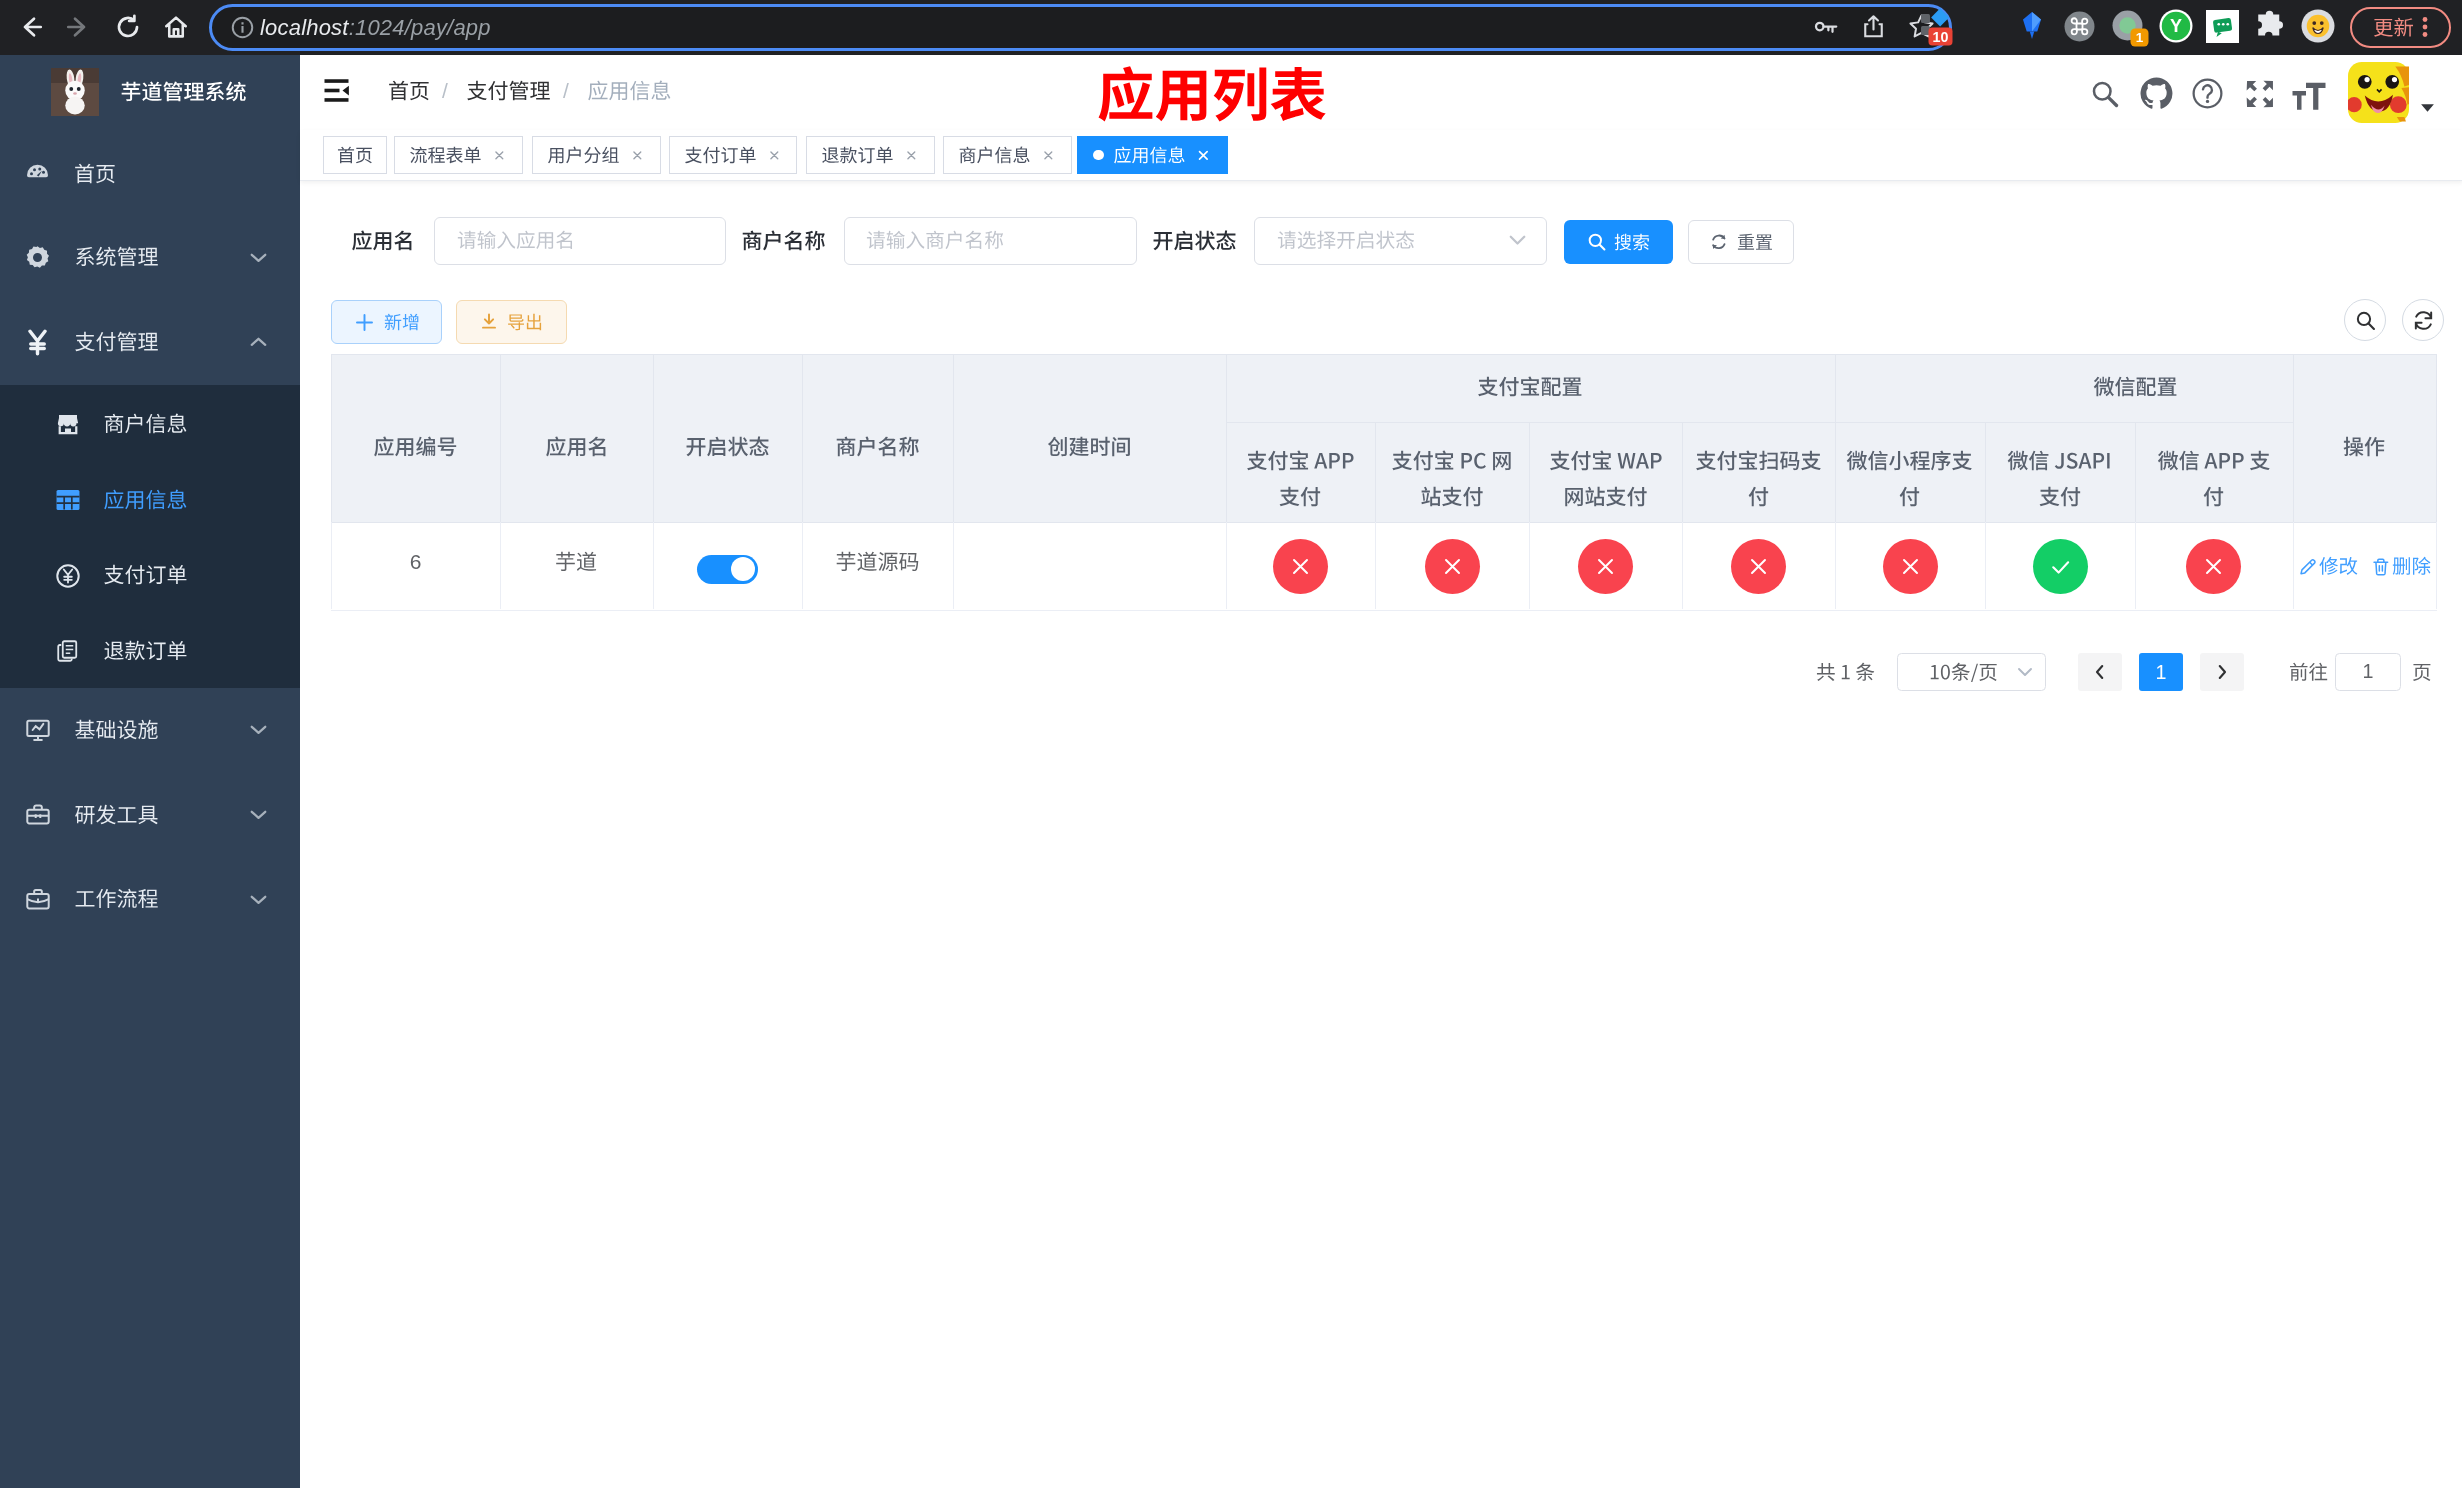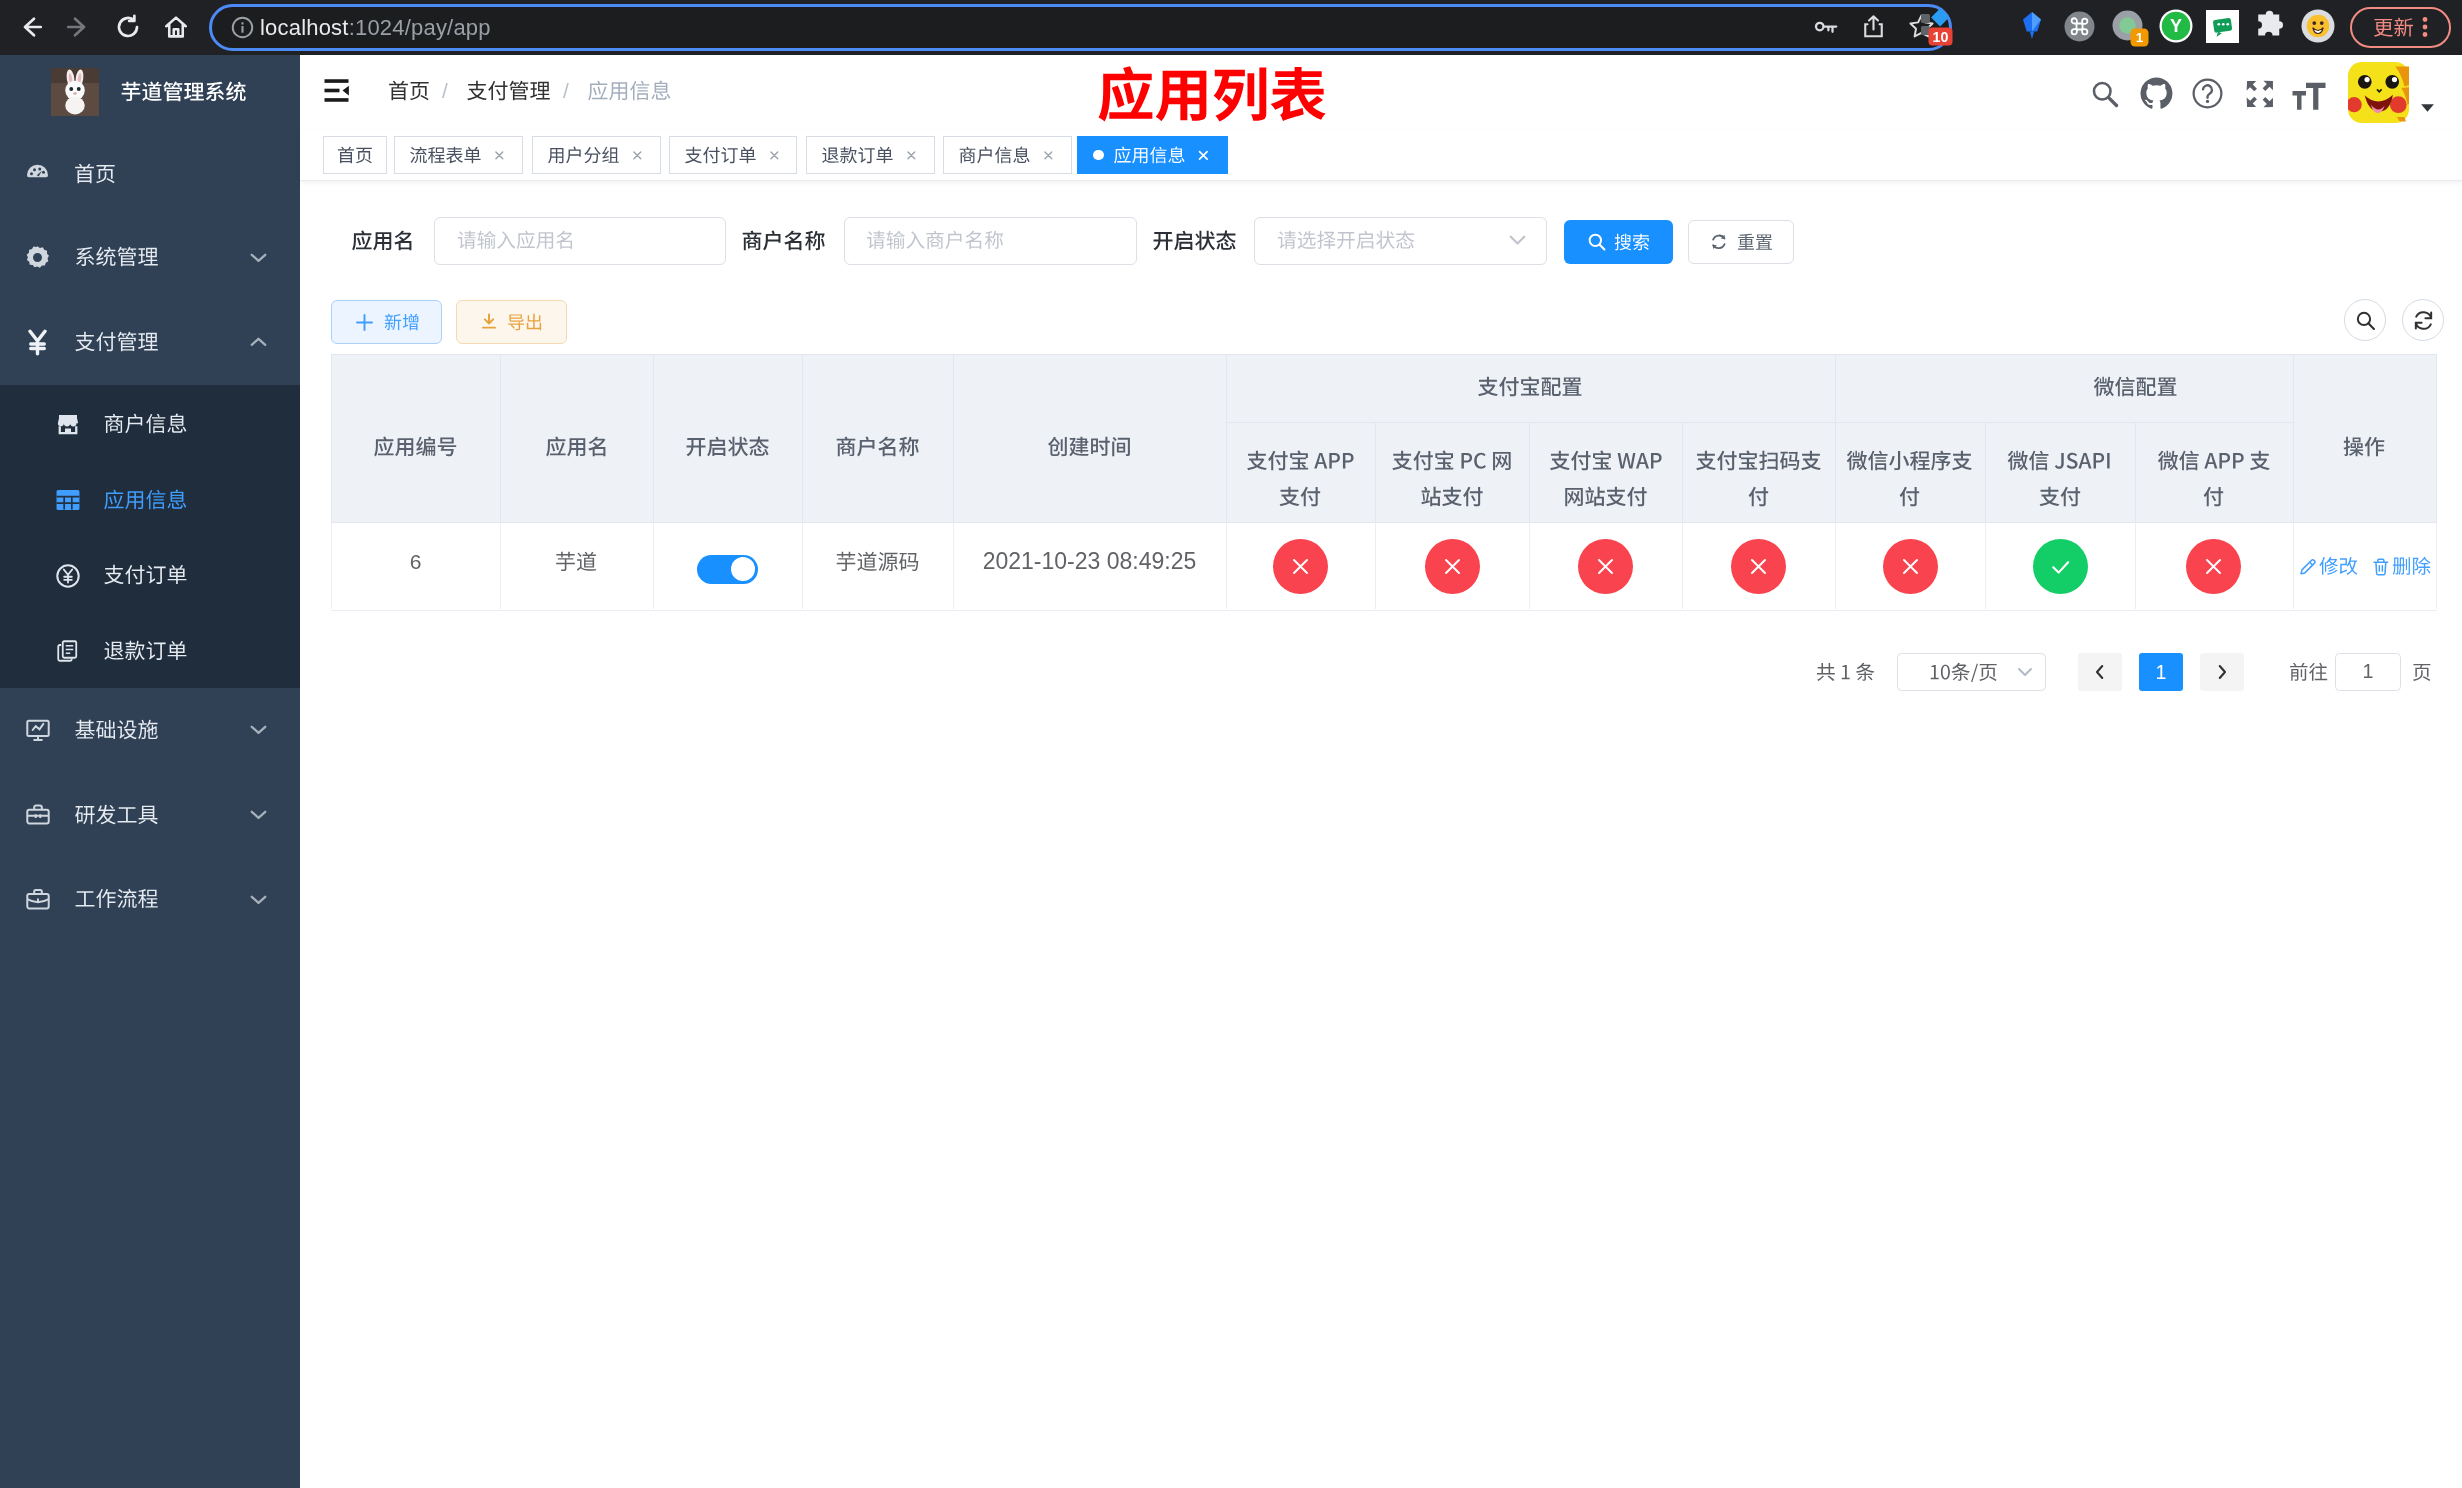--- a/index.html
+++ b/index.html
@@ -13,21 +13,21 @@
       </svg></div>
     <div style="position:absolute;left:161px;top:12px;width:30px;height:30px;line-height:0;"><svg width="30" height="30" viewBox="0 0 40 40">
         <path d="M7 19 L20 7.5 L33 19 M11 16 V32.5 H29 V16 M17 32 V23 H23 V32" stroke="#e8eaed" stroke-width="3.4" fill="none" stroke-linecap="round" stroke-linejoin="round"></path>
       </svg></div>
     <div style="position:absolute;left:209px;top:3.8px;width:1743px;height:47px;background:#1c1d1f;border:3px solid #4c8bf5;border-radius:23.5px;"></div>
     <div style="position:absolute;left:229px;top:13.6px;width:27px;height:27px;line-height:0;"><svg width="27" height="27" viewBox="0 0 36 36">
         <circle cx="18" cy="18" r="13" stroke="#9aa0a6" stroke-width="2.6" fill="none"></circle>
         <rect x="16.6" y="16" width="2.8" height="9" fill="#9aa0a6"></rect>
         <rect x="16.6" y="11" width="2.8" height="3" fill="#9aa0a6"></rect>
       </svg></div>
-    <div style="position:absolute;left:260px;top:0px;width:984px;height:55px;line-height:55px;font-size:22px;letter-spacing:0.2px;"><span style="color:#e8eaed">localhost</span><span style="color:#9aa0a6">:1024/pay/app</span></div>
+    <div style="position:absolute;left:260px;top:0px;width:984px;height:55px;line-height:55px;font-size:22px;letter-spacing:0.2px;font-style:italic;"><span style="color:#e8eaed">localhost</span><span style="color:#9aa0a6">:1024/pay/app</span></div>
     <div style="position:absolute;left:1813px;top:13px;width:27px;height:27px;line-height:0;"><svg width="27" height="27" viewBox="0 0 36 36">
         <circle cx="9" cy="18" r="5" stroke="#dadce0" stroke-width="3" fill="none"></circle>
         <path d="M14 18 H31 M26 18 V25 M20.5 18 V23" stroke="#dadce0" stroke-width="3" fill="none" stroke-linecap="round"></path>
       </svg></div>
     <div style="position:absolute;left:1860px;top:13px;width:27px;height:27px;line-height:0;"><svg width="27" height="27" viewBox="0 0 36 36">
         <path d="M18 22 V5 M12 10 L18 4.5 L24 10" stroke="#dadce0" stroke-width="2.8" fill="none" stroke-linecap="round" stroke-linejoin="round"></path>
         <path d="M10 15 H7 V31 H29 V15 H26" stroke="#dadce0" stroke-width="2.8" fill="none" stroke-linecap="round"></path>
       </svg></div>
     <div style="position:absolute;left:1907px;top:12px;width:29px;height:29px;line-height:0;"><svg width="29" height="29" viewBox="0 0 38 38">
         <path d="M19 4.5 L23.4 13.6 L33.5 15 L26.2 22 L28 32 L19 27.2 L10 32 L11.8 22 L4.5 15 L14.6 13.6 Z" stroke="#dadce0" stroke-width="2.6" fill="none" stroke-linejoin="round"></path>
@@ -762,21 +762,20 @@
     <div style="position:absolute;left:697px;top:555px;width:61px;height:29px;background:#1890ff;border-radius:14.4px;"></div>
     <div style="position:absolute;left:731px;top:557px;width:24px;height:24px;background:#fff;border-radius:50%;"></div>
     <div style="position:absolute;left:835px;top:551px;line-height:0;"><svg width="85" height="21" viewBox="0 0 112.0 28">
         <g transform="translate(0,24.6) scale(0.0280,-0.0280)" fill="#606266">
           <use href="#r828B" x="0"></use>
           <use href="#r9053" x="1000"></use>
           <use href="#r6E90" x="2000"></use>
           <use href="#r7801" x="3000"></use>
         </g>
       </svg></div>
-    <div style="position:absolute;left:953px;top:522px;width:273px;height:79px;line-height:79px;text-align:center;font-size:23px;color:#606266;">2021-10-23 08:49:25</div>
     <div style="position:absolute;left:1273px;top:539px;width:55px;height:55px;background:#f9434e;border-radius:50%;line-height:0;"><svg width="55" height="55" viewBox="0 0 72 72">
         <path d="M27.5 27.5 L44.5 44.5 M44.5 27.5 L27.5 44.5" stroke="#fff" stroke-width="2.6" stroke-linecap="round"></path>
       </svg></div>
     <div style="position:absolute;left:1425px;top:539px;width:55px;height:55px;background:#f9434e;border-radius:50%;line-height:0;"><svg width="55" height="55" viewBox="0 0 72 72">
         <path d="M27.5 27.5 L44.5 44.5 M44.5 27.5 L27.5 44.5" stroke="#fff" stroke-width="2.6" stroke-linecap="round"></path>
       </svg></div>
     <div style="position:absolute;left:1578px;top:539px;width:55px;height:55px;background:#f9434e;border-radius:50%;line-height:0;"><svg width="55" height="55" viewBox="0 0 72 72">
         <path d="M27.5 27.5 L44.5 44.5 M44.5 27.5 L27.5 44.5" stroke="#fff" stroke-width="2.6" stroke-linecap="round"></path>
       </svg></div>
     <div style="position:absolute;left:1731px;top:539px;width:55px;height:55px;background:#f9434e;border-radius:50%;line-height:0;"><svg width="55" height="55" viewBox="0 0 72 72">

